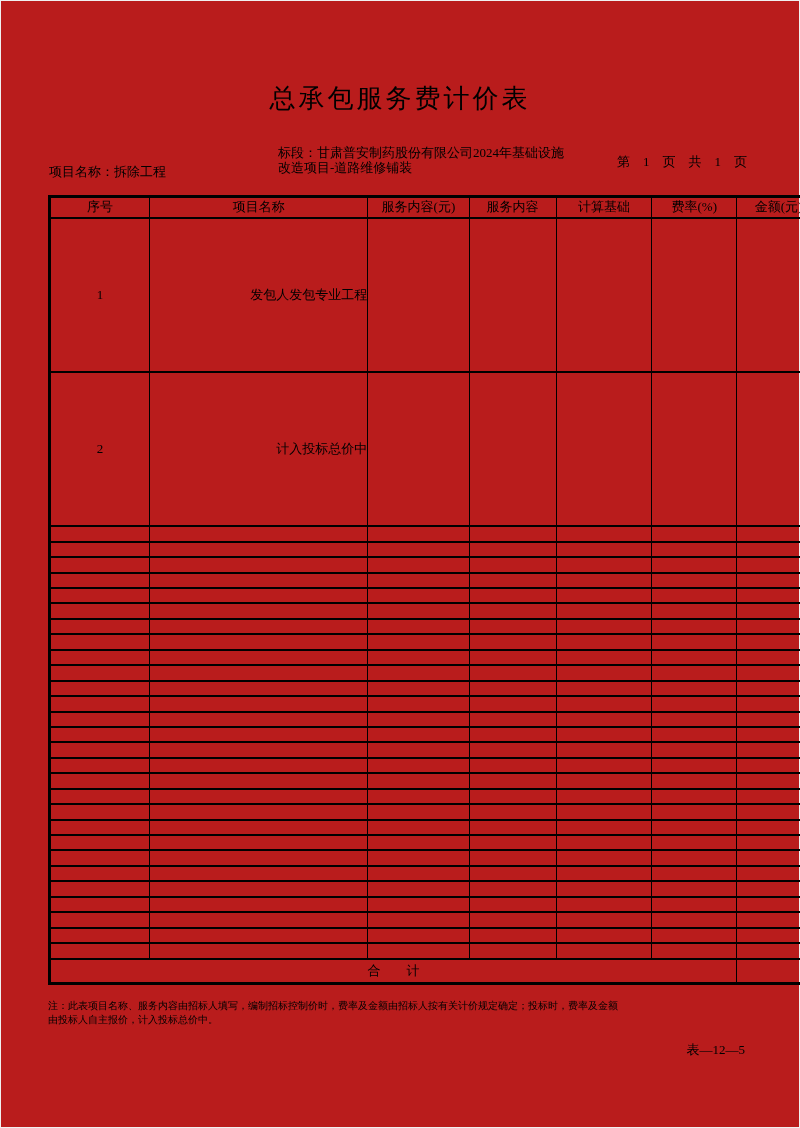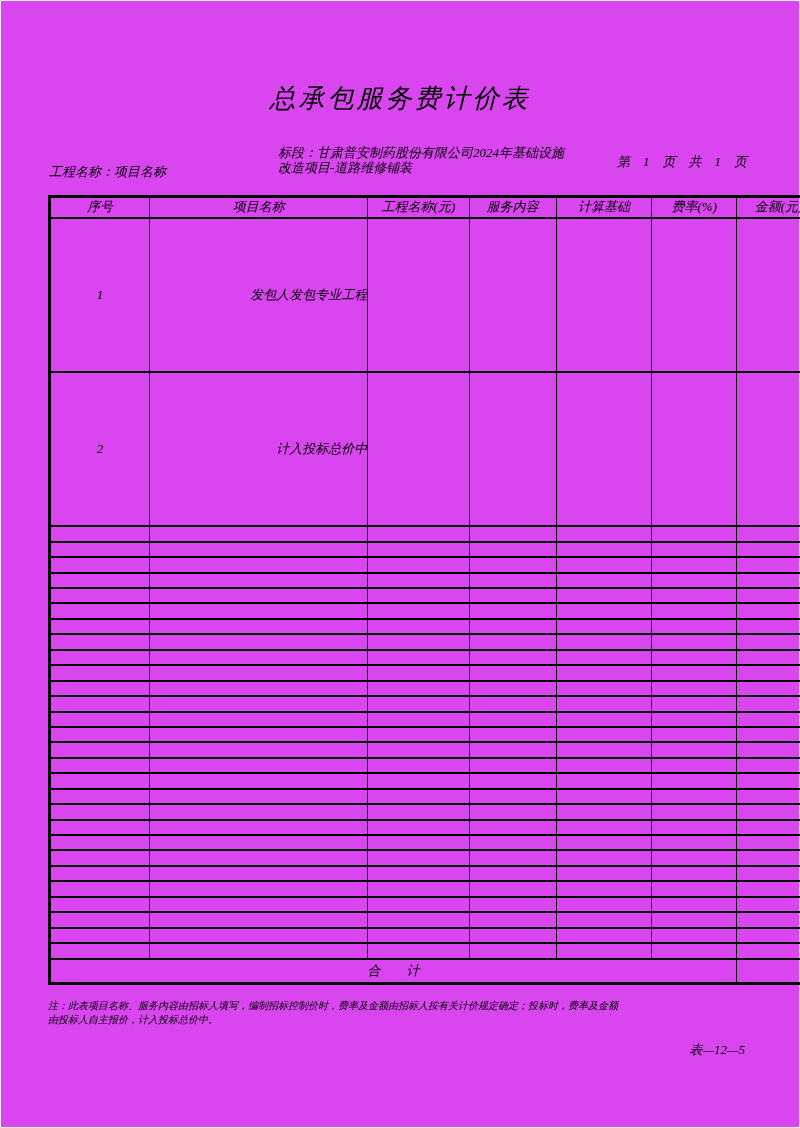--- a/index.html
+++ b/index.html
@@ -7,23 +7,22 @@
   body {
     background: #ffffff;
     color: #000000;
     font-family: "Liberation Serif", "DejaVu Serif", serif;
     position: relative;
     overflow: hidden;
   }
   .page {
     position: absolute;
     inset: 0;
-    background: #d946ef;
+    background: #b91c1c;
     border: 1px solid #f0f0f0;
-    font-style: italic;
   }
   .title {
     position: absolute;
     top: 80px;
     left: 0;
     width: 100%;
     text-align: center;
     font-size: 26px;
     font-weight: 500;
     letter-spacing: 3px;
@@ -89,21 +88,21 @@
   }
 </style>
 </head>
 <body>
 
 <div class="page">
 
   <div class="title">总承包服务费计价表</div>
 
   <div class="meta">
-    <div class="meta-left">工程名称：项目名称</div>
+    <div class="meta-left">项目名称：拆除工程</div>
     <div class="meta-center">
       <span>标段：甘肃普安制药股份有限公司2024年基础设施</span><br>
       <span>改造项目-道路维修铺装</span>
     </div>
     <div class="meta-right">第　1　页　共　1　页</div>
   </div>
 
   <div class="table-wrap">
     <table class="fee-table">
         <colgroup>
@@ -112,21 +111,21 @@
           <col style="width: 92px;">
           <col style="width: 79px;">
           <col style="width: 87px;">
           <col style="width: 77px;">
           <col style="width: 77px;">
         </colgroup>
         <thead>
           <tr>
             <th>序号</th>
             <th>项目名称</th>
-            <th>工程名称(元)</th>
+            <th>服务内容(元)</th>
             <th>服务内容</th>
             <th>计算基础</th>
             <th>费率(%)</th>
             <th>金额(元)</th>
           </tr>
         </thead>
         <tbody>
           <tr>
             <td>1</td>
             <td class="cell-name">发包人发包专业工程</td>

